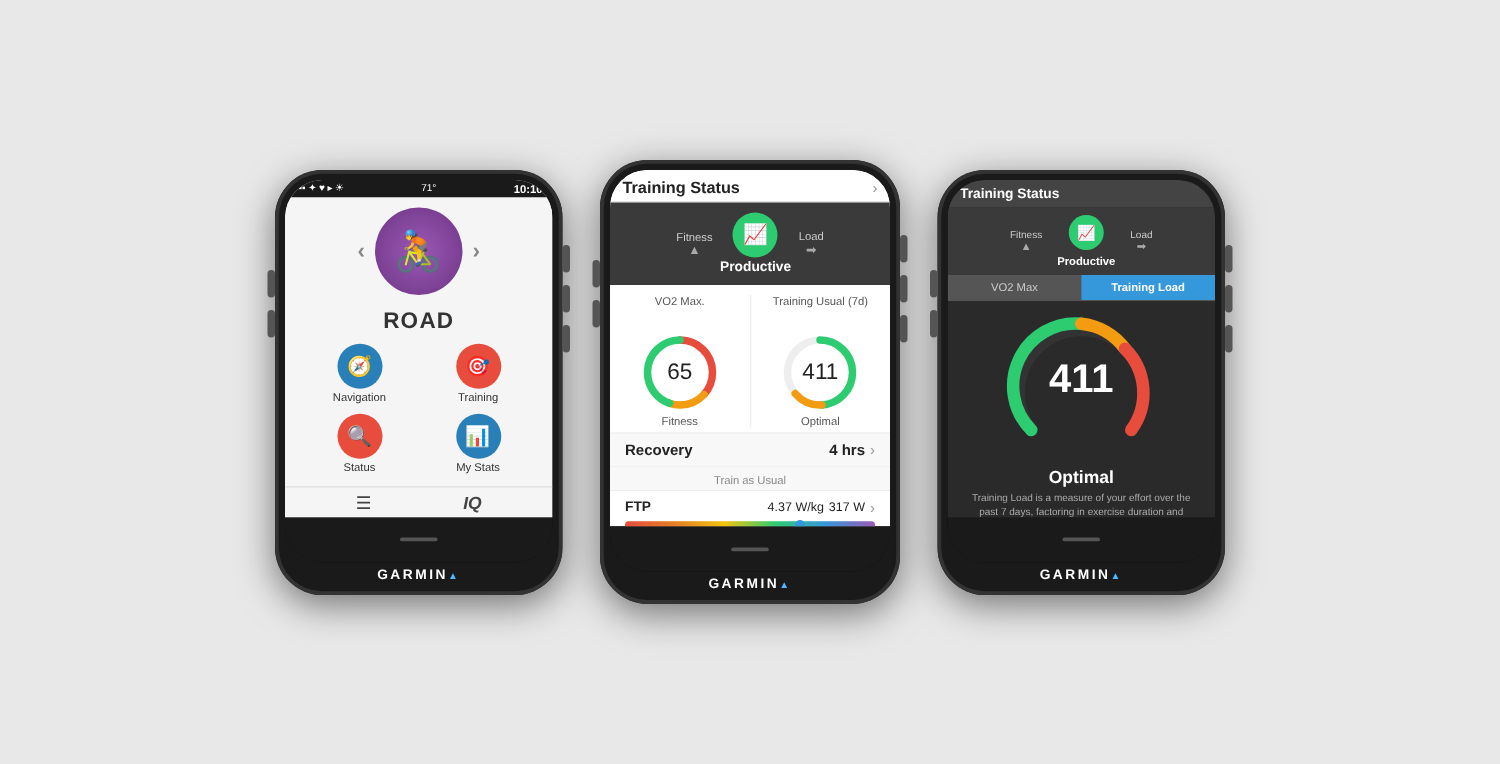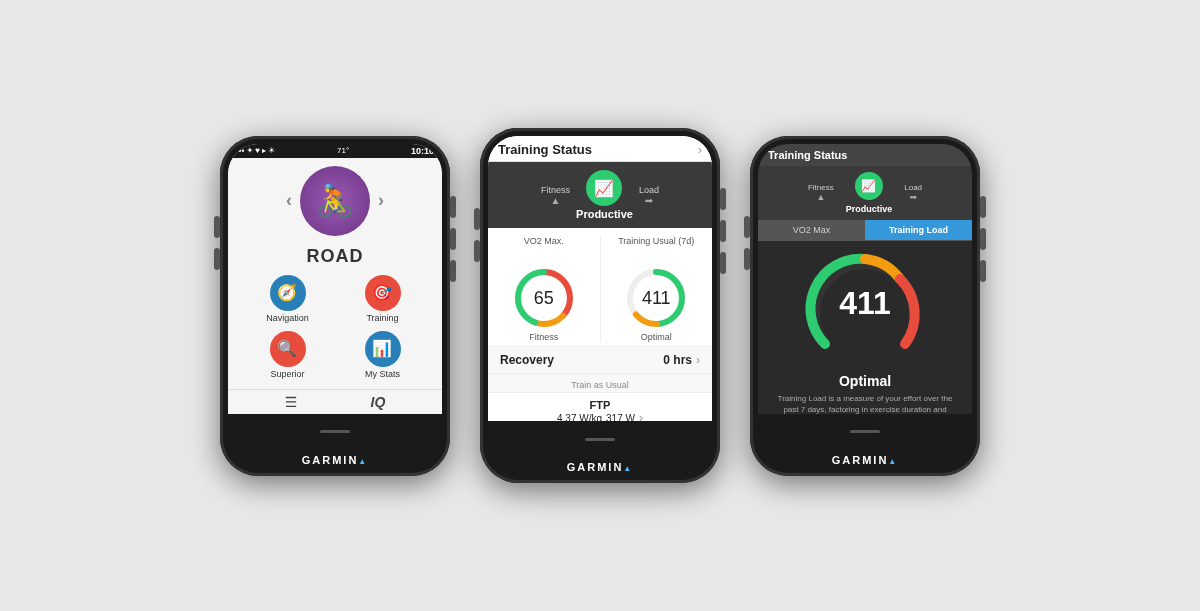--- a/index.html
+++ b/index.html
@@ -281,21 +281,20 @@
     .recovery-detail { font-size: 9px; color: #888; margin-top: 2px; text-align: center; }
 
     .ftp-section {
       background: #fff;
       padding: 6px 12px 2px;
     }
     .ftp-row {
       display: flex;
       align-items: center;
       justify-content: space-between;
-      flex-direction: column;
     }
     .ftp-label { font-size: 11px; font-weight: bold; color: #222; }
     .ftp-values { font-size: 10px; font-weight: normal; color: #222; }
     .ftp-bar {
       height: 6px;
       border-radius: 3px;
       background: linear-gradient(to right, #e74c3c, #e67e22, #f1c40f, #2ecc71, #3498db, #9b59b6);
       margin-top: 4px;
       position: relative;
     }
@@ -457,21 +456,21 @@
             <div class="menu-item">
               <div class="menu-icon nav">🧭</div>
               <span class="menu-label">Navigation</span>
             </div>
             <div class="menu-item">
               <div class="menu-icon training">🎯</div>
               <span class="menu-label">Training</span>
             </div>
             <div class="menu-item">
               <div class="menu-icon history">🔍</div>
-              <span class="menu-label">Superior</span>
+              <span class="menu-label">Status</span>
             </div>
             <div class="menu-item">
               <div class="menu-icon stats">📊</div>
               <span class="menu-label">My Stats</span>
             </div>
           </div>
         </div>
 
         <div class="bottom-nav-1">
           <span class="hamburger">☰</span>
@@ -547,21 +546,21 @@
                 <span class="gauge-value">411</span>
               </div>
               <span class="gauge-sub">Optimal</span>
             </div>
           </div>
         </div>
 
         <div class="recovery-section">
           <span class="recovery-label">Recovery</span>
           <div style="display:flex;align-items:center;gap:4px;">
-            <span class="recovery-value">0 hrs</span>
+            <span class="recovery-value">4 hrs</span>
             <span style="color:#999;font-size:12px;">›</span>
           </div>
         </div>
         <div style="text-align:center;background:#f8f8f8;border-bottom:1px solid #eee;">
           <span class="recovery-detail">Train as Usual</span>
         </div>
 
         <div class="ftp-section">
           <div class="ftp-row">
             <span class="ftp-label">FTP</span>

